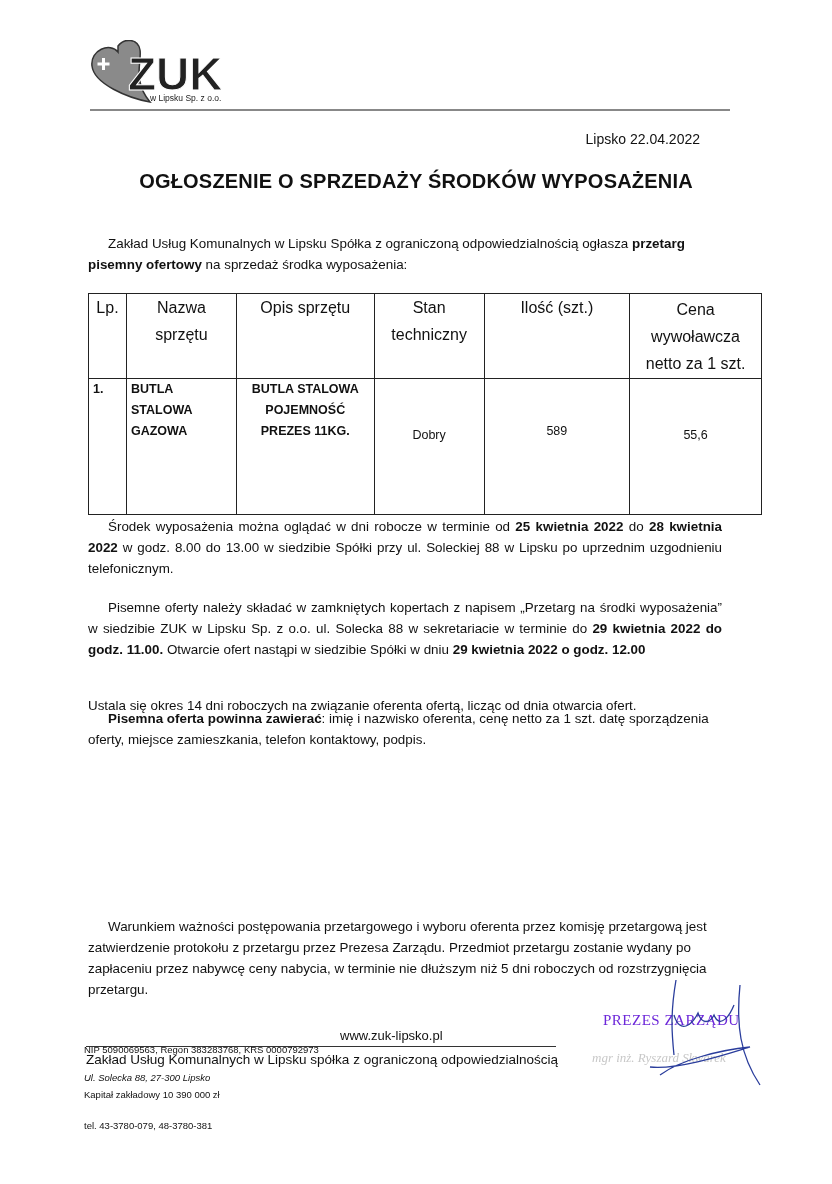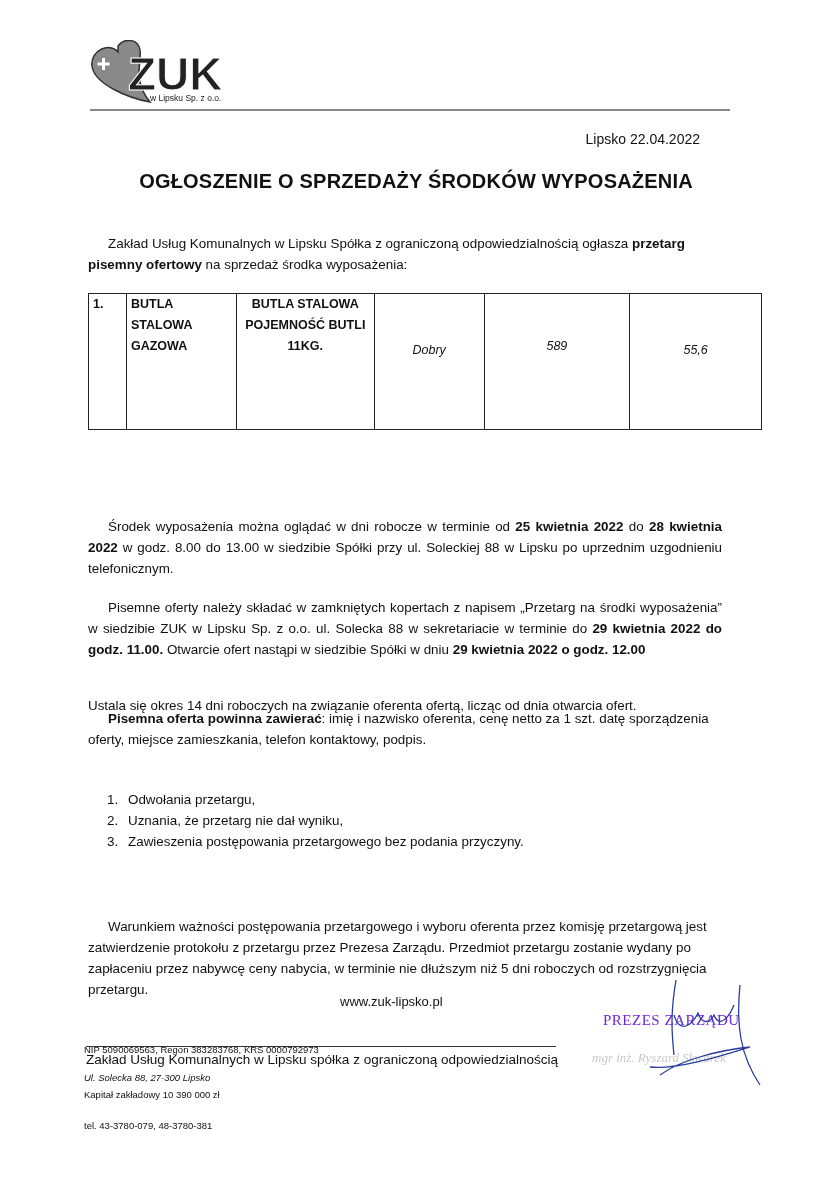--- a/index.html
+++ b/index.html
@@ -10,24 +10,24 @@
   .title{position:absolute;left:0;width:832px;top:170px;text-align:center;font-size:20px;font-weight:bold;letter-spacing:0.2px;}
   .para{position:absolute;left:88px;width:634px;font-size:13.4px;line-height:21px;}
   .ind{text-indent:20px;}
   .just{text-align:justify;}
   b{font-weight:bold;}
   table{position:absolute;left:88px;top:293px;width:674px;border-collapse:collapse;font-size:15px;}
   th,td{border:1.5px solid #222;vertical-align:top;}
   th{font-weight:normal;text-align:center;font-size:16px;line-height:27px;padding:0 2px;height:82px;}
   td{font-size:12.5px;font-weight:bold;line-height:21px;height:105px;padding:0 4px;}
   td.c{text-align:center;}
-  td.mid{vertical-align:middle;font-weight:normal;text-align:center;padding-bottom:22px;font-style:italic;}
+  td.mid{vertical-align:middle;font-weight:normal;text-align:center;padding-bottom:22px;}
   ol{margin:0;padding-left:34px;}
   ol li{padding-left:6px;}
-  .www{position:absolute;left:340px;top:994px;font-size:13px;}
+  .www{position:absolute;left:340px;top:1028px;font-size:13px;}
   .foot-rule{position:absolute;left:86px;top:1046px;width:470px;height:1px;background:#333;}
   .foot-name{position:absolute;left:86px;top:1052px;font-size:13.5px;}
   .foot-small{position:absolute;left:84px;font-size:9.5px;}
   .stamp1{position:absolute;left:603px;top:1012px;font-family:"Liberation Serif",serif;font-size:15px;color:#6d28d9;letter-spacing:0.5px;}
   .stamp2{position:absolute;left:592px;top:1050px;font-family:"Liberation Serif",serif;font-style:italic;font-size:13px;color:#c8c8c8;}
   .sig{position:absolute;left:640px;top:975px;width:140px;height:120px;}
 </style>
 </head>
 <body>
 
@@ -52,24 +52,32 @@
 <table>
   <colgroup>
     <col style="width:38px">
       <col style="width:110px">
       <col style="width:138px">
       <col style="width:110px">
       <col style="width:146px">
       <col style="width:132px">
   </colgroup>
   <tbody>
+      <tr>
+    <th>Lp.</th>
+    <th>Nazwa sprzętu</th>
+    <th>Opis sprzętu</th>
+    <th>Stan techniczny</th>
+    <th>Ilość (szt.)</th>
+    <th style="padding-top:2px;">Cena wywoławcza netto za 1 szt.</th>
+  </tr>
   <tr>
     <td>1.</td>
     <td style="padding-right:20px;">BUTLA STALOWA GAZOWA</td>
-    <td class="c">BUTLA STALOWA POJEMNOŚĆ BUTLI 11KG.</td>
+    <td class="c">BUTLA STALOWA POJEMNOŚĆ PREZES 11KG.</td>
     <td class="mid">Dobry</td>
     <td class="mid" style="padding-bottom:30px;">589</td>
     <td class="mid">55,6</td>
   </tr>
 </tbody>
   </table>
 
 <div class="para ind just" style="top:516px;">
   <span>Środek wyposażenia można oglądać w dni robocze w terminie od </span><b>25 kwietnia 2022</b><span> do </span><b>28 kwietnia 2022</b><span> w godz. 8.00 do 13.00 w siedzibie Spółki przy ul. Soleckiej 88 w Lipsku po uprzednim uzgodnieniu telefonicznym.</span>
 </div>
@@ -78,25 +86,20 @@
   <span>Pisemne oferty należy składać w zamkniętych kopertach z napisem „Przetarg na środki wyposażenia” w siedzibie ZUK w Lipsku Sp. z o.o. ul. Solecka 88 w sekretariacie w terminie do </span><b>29 kwietnia 2022 do godz. 11.00.</b><span> Otwarcie ofert nastąpi w siedzibie Spółki w dniu </span><b>29 kwietnia 2022 o godz. 12.00</b>
 </div>
 
 <div class="para" style="top:695px;">Ustala się okres 14 dni roboczych na związanie oferenta ofertą, licząc od dnia otwarcia ofert.</div>
 
 <div class="para ind" style="top:708px;">
   <b>Pisemna oferta powinna zawierać</b><span>: imię i nazwisko oferenta, cenę netto za 1 szt. datę sporządzenia oferty, miejsce zamieszkania, telefon kontaktowy, podpis.</span>
 </div>
 
 <div class="para ind" style="top:789px;">
-  <ol style="text-indent:0;">
-    <li>Odwołania przetargu,</li>
-    <li>Uznania,  że przetarg nie dał wyniku,</li>
-    <li>Zawieszenia postępowania przetargowego bez podania przyczyny.</li>
-  </ol>
 </div>
 
 <div class="para ind" style="top:916px;">Warunkiem ważności postępowania przetargowego i wyboru oferenta przez komisję przetargową jest zatwierdzenie protokołu z przetargu przez Prezesa Zarządu. Przedmiot przetargu zostanie wydany po zapłaceniu przez nabywcę ceny nabycia, w terminie nie dłuższym niż 5 dni roboczych od rozstrzygnięcia przetargu.</div>
 
 <div class="stamp1">PREZES ZARZĄDU</div>
 <div class="stamp2">mgr inż. Ryszard Skwarek</div>
 <svg class="sig" viewBox="0 0 140 120">
   <path d="M36 5 C30 40 32 60 34 80 M34 40 C40 60 52 50 58 38 C62 50 70 48 74 40 C80 55 90 40 94 30 M100 10 C96 50 100 80 120 110 M20 100 C40 85 80 75 110 72 C90 78 40 95 10 92" fill="none" stroke="#2a3d9c" stroke-width="1.3"></path>
 </svg>
 

